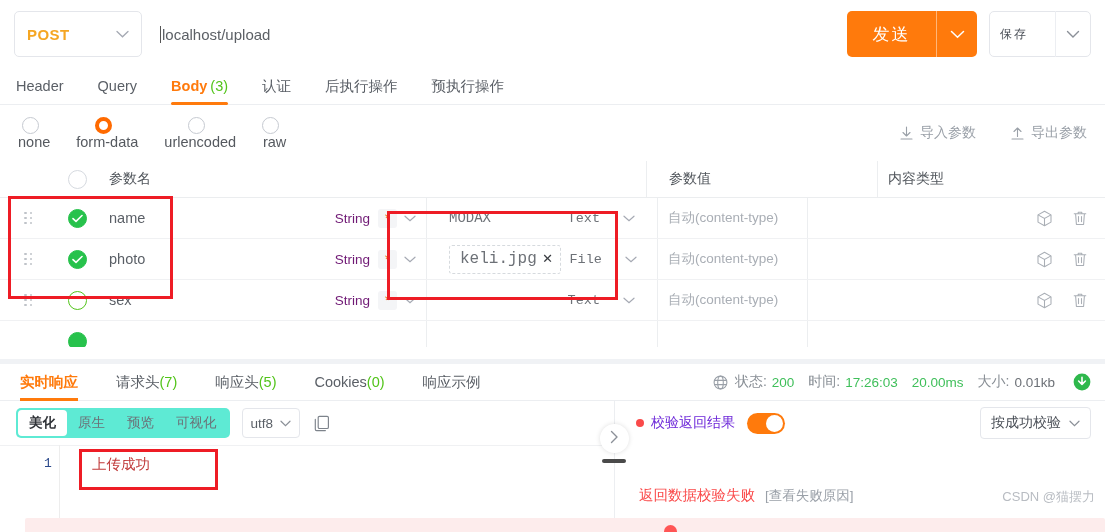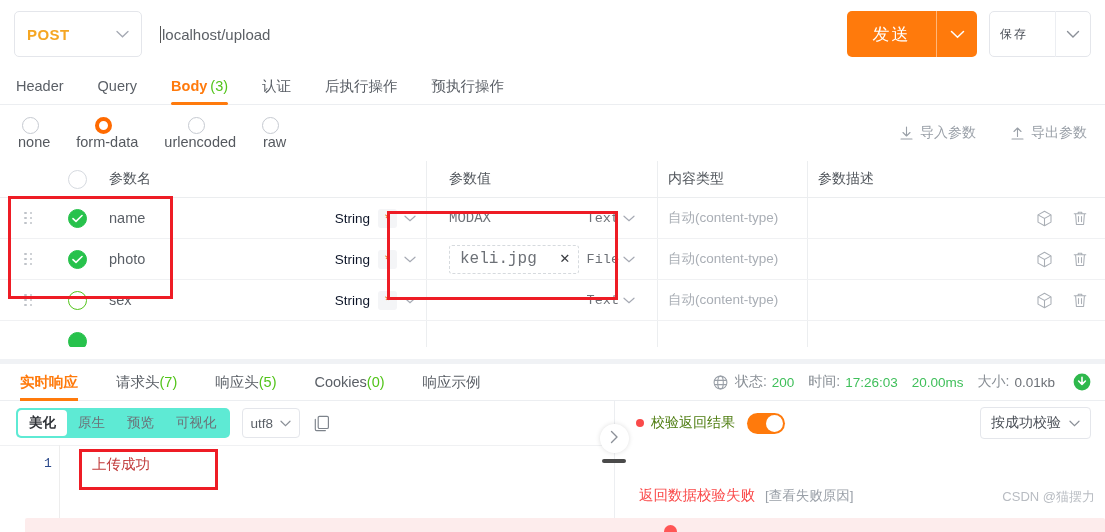--- a/index.html
+++ b/index.html
@@ -99,27 +99,27 @@
 
   .th { font-size: 14px; color: #51565c; }
   .drag-dots { display: grid; grid-template-columns: 3px 3px; gap: 2.5px; }
   .drag-dots i { width: 2.4px; height: 2.4px; background: #bfc3c9; border-radius: 50%; display: block; }
   .ckbox-round { width: 19px; height: 19px; border-radius: 50%; border: 1.5px solid #d6dae0; background: #fff; }
   .ckbox-round.green-empty { border-color: #52c41a; }
   .ckbox-round.green-on {
     background: #27c24c; border-color: #27c24c; display: flex; align-items: center; justify-content: center;
   }
   .pname { font-size: 14.5px; color: #5a5f66; }
-  .ptype { font-size: 13.5px; color: #0f172a; margin-right: 8px; }
+  .ptype { font-size: 13.5px; color: #701a75; margin-right: 8px; }
   .star-box {
     width: 19px; height: 19px; background: #f4f5f7; border-radius: 3px; color: #f07818;
     display: flex; align-items: center; justify-content: center; font-size: 14px; line-height: 1; margin-right: 7px;
   }
   .val-text { font-size: 14px; color: #6d7177; flex: 1; }
-  .val-kind { font-size: 13.5px; color: #6d7177; margin-left: auto; margin-right: 4px; }
+  .val-kind { font-size: 13.5px; color: #6d7177; margin-left: auto; margin-right: 23px; }
   .filechip {
     border: 1px dashed #d6dade; border-radius: 3px; height: 29px; flex: 1;
     display: flex; align-items: center; padding: 0 8px 0 10px; margin-right: 8px;
   }
   .filechip .fname { font-size: 16px; color: #6d7177; flex: 1; }
   .filechip .xmark { font-size: 16px; color: #3a3d42; line-height: 1; padding-left: 6px; }
   .ctype-text { font-size: 13.5px; color: #a9aeb5; }
   .act-ic { color: #9aa0a8; display: flex; }
 
   .tbl-fade {
@@ -164,21 +164,21 @@
     display: flex; align-items: center; padding: 0 8px; font-size: 13.5px; color: #5a5f66;
   }
   .enc-sel .chev { margin-left: 7px; }
   .copy-ic { margin-left: 14px; color: #7d838b; display: flex; }
 
   .verify-toolbar {
     position: absolute; left: 614px; top: 401px; width: 491px; height: 44px;
     display: flex; align-items: center; padding-left: 22px;
   }
   .red-dot { width: 8px; height: 8px; border-radius: 50%; background: #fa4a4a; margin-right: 7px; }
-  .verify-lbl { font-size: 14px; color: #4d7c0f; margin-right: 12px; }
+  .verify-lbl { font-size: 14px; color: #6d28d9; margin-right: 12px; }
   .toggle {
     width: 38px; height: 21px; border-radius: 11px; background: #ff7a0c; position: relative;
   }
   .toggle .knob {
     position: absolute; right: 2px; top: 2px; width: 17px; height: 17px; border-radius: 50%; background: #fff;
   }
   .mode-sel {
     margin-left: auto; margin-right: 14px; height: 32px; border: 1px solid #e4e6eb; border-radius: 4px;
     display: flex; align-items: center; padding: 0 10px; font-size: 14px; color: #4a4f57;
   }
@@ -329,23 +329,20 @@
       </div>
       <div class="c-name">
         <span class="th">参数名</span>
       </div>
       <div class="c-type"></div>
       <div class="c-val">
         <span class="th">参数值</span>
       </div>
       <div class="c-ctype">
         <span class="th">内容类型</span>
-      </div>
-      <div class="c-desc">
-        <span class="th">参数描述</span>
       </div>
       <div class="c-acts"></div>
     </div>
 
     <div class="trow">
       <div class="c-drag">
         <span class="drag-dots">
             <i></i>
             <i></i>
             <i></i>

